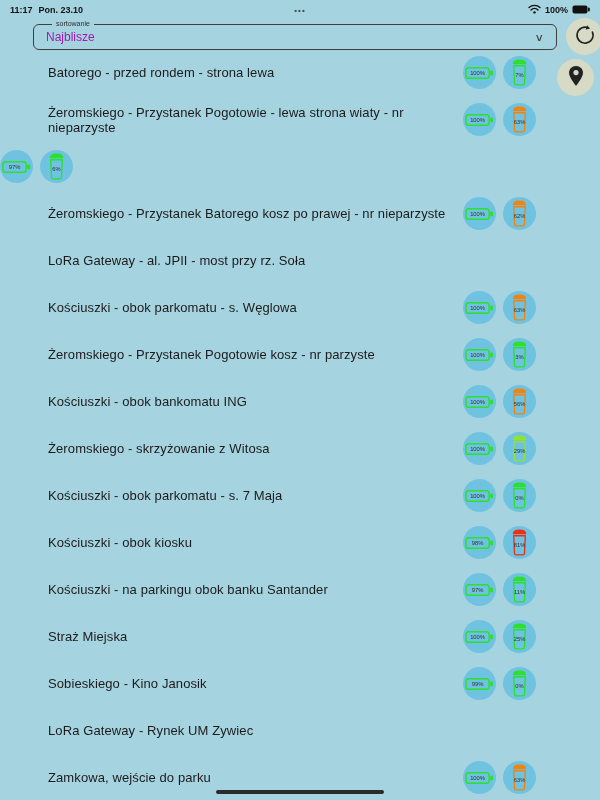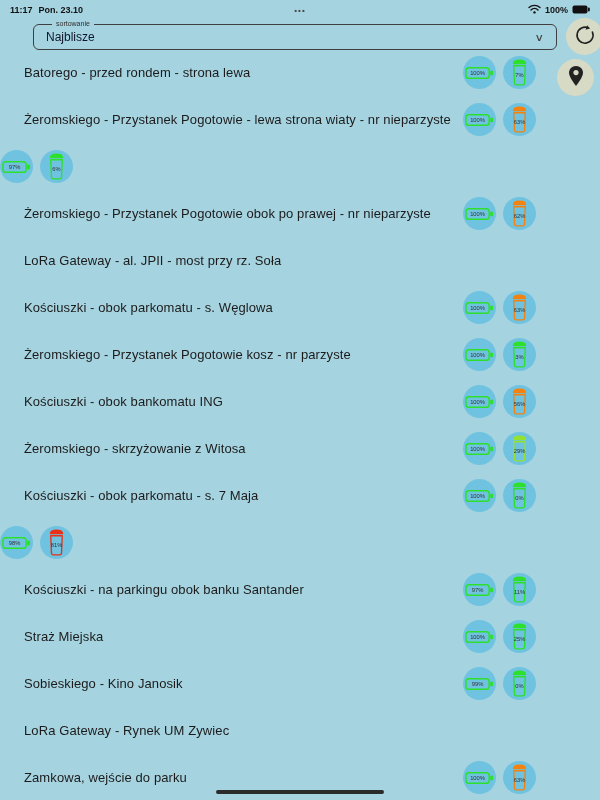--- a/index.html
+++ b/index.html
@@ -24,34 +24,34 @@
   .sort-select {
     position:absolute; left:33px; top:24px; width:524px; height:26px;
     border:1.5px solid #3f3f3f; border-radius:6px;
     display:flex; align-items:center; padding:0 12px;
     cursor:pointer;
   }
   .sort-label {
     position:absolute; top:-5px; left:18px; font-size:7px; color:#2e2e2e;
     background:#a6d3e0; padding:0 4px; line-height:8px;
   }
-  .sort-value { font-size:12px; color:#0f172a; flex:1; }
+  .sort-value { font-size:12px; color:#a21caf; flex:1; }
   .sort-chevron { font-size:13px; color:#3f3f3f; font-weight:400; transform:scaleY(0.8); }
   
   .round-btn {
     position:absolute; width:37px; height:37px; border-radius:50%;
     background:#d7dbc5; display:flex; align-items:center; justify-content:center;
     cursor:pointer;
   }
   .btn-refresh { left:566px; top:18px; }
   .btn-locate  { left:557px; top:59px; }
   
   .list { position:absolute; top:49px; left:0; right:0; }
   .row { height:47px; display:flex; align-items:center; }
-  .row-label { flex:1; margin-left:24px; font-size:13px; color:#1b1b1b; letter-spacing:0.1px; }
+  .row-label { flex:1; margin-left:48px; font-size:13px; color:#1b1b1b; letter-spacing:0.1px; }
   .badges { display:flex; gap:7px; margin-right:64px; }
   .badge {
     width:33px; height:33px; border-radius:50%;
     background:#6fc3e0; display:flex; align-items:center; justify-content:center;
   }
   .badge svg { display:block; }
   .pct-text { font-family:"Liberation Sans", sans-serif; fill:#333333; }
   
   .home-indicator {
     position:absolute; bottom:6px; left:50%; transform:translateX(-50%);
@@ -163,21 +163,21 @@
         <svg width="25" height="29" viewBox="0 0 26 30">
           <path class="bin-lid" d="M6 6 Q6 1.5 13 1.5 Q20 1.5 20 6 L19.6 6.5 L6.4 6.5 Z" fill="#2ce02c"></path>
           <path class="bin-body" d="M7 8 H19 L18.2 26.2 Q18.1 27.8 16.5 27.8 H9.5 Q7.9 27.8 7.8 26.2 Z" fill="none" stroke="#2ce02c" stroke-width="1.4" stroke-linejoin="round"></path>
           <text class="pct-text bin-pct" x="13" y="19.4" font-size="6" text-anchor="middle">6%</text>
         </svg>
       </span>
     </span>
   </div>
 
   <div class="row">
-    <span class="row-label">Żeromskiego - Przystanek Pogotowie obok po prawej - nr nieparzyste</span>
+    <span class="row-label">Żeromskiego - Przystanek Batorego kosz po prawej - nr nieparzyste</span>
     <span class="badges">
       <span class="badge">
         <svg width="29" height="16" viewBox="0 0 30 16">
           <rect class="bat-shape" x="1" y="2.5" width="24" height="11" rx="3" fill="none" stroke="#2ce02c" stroke-width="1.5"></rect>
           <rect class="bat-nub" x="26" y="5.5" width="3" height="5" rx="1.2" fill="#2ce02c"></rect>
           <text class="pct-text bat-pct" x="13" y="10.4" font-size="6" text-anchor="middle">100%</text>
         </svg>
       </span>
       <span class="badge">
         <svg width="25" height="29" viewBox="0 0 26 30">
@@ -303,20 +303,21 @@
         <svg width="25" height="29" viewBox="0 0 26 30">
           <path class="bin-lid" d="M6 6 Q6 1.5 13 1.5 Q20 1.5 20 6 L19.6 6.5 L6.4 6.5 Z" fill="#2ce02c"></path>
           <path class="bin-body" d="M7 8 H19 L18.2 26.2 Q18.1 27.8 16.5 27.8 H9.5 Q7.9 27.8 7.8 26.2 Z" fill="none" stroke="#2ce02c" stroke-width="1.4" stroke-linejoin="round"></path>
           <text class="pct-text bin-pct" x="13" y="19.4" font-size="6" text-anchor="middle">0%</text>
         </svg>
       </span>
     </span>
   </div>
 
   <div class="row">
+    <span class="row-label">Kościuszki - obok kiosku</span>
     <span class="badges">
       <span class="badge">
         <svg width="29" height="16" viewBox="0 0 30 16">
           <rect class="bat-shape" x="1" y="2.5" width="24" height="11" rx="3" fill="none" stroke="#2ce02c" stroke-width="1.5"></rect>
           <rect class="bat-nub" x="26" y="5.5" width="3" height="5" rx="1.2" fill="#2ce02c"></rect>
           <text class="pct-text bat-pct" x="13" y="10.4" font-size="6" text-anchor="middle">98%</text>
         </svg>
       </span>
       <span class="badge">
         <svg width="25" height="29" viewBox="0 0 26 30">

